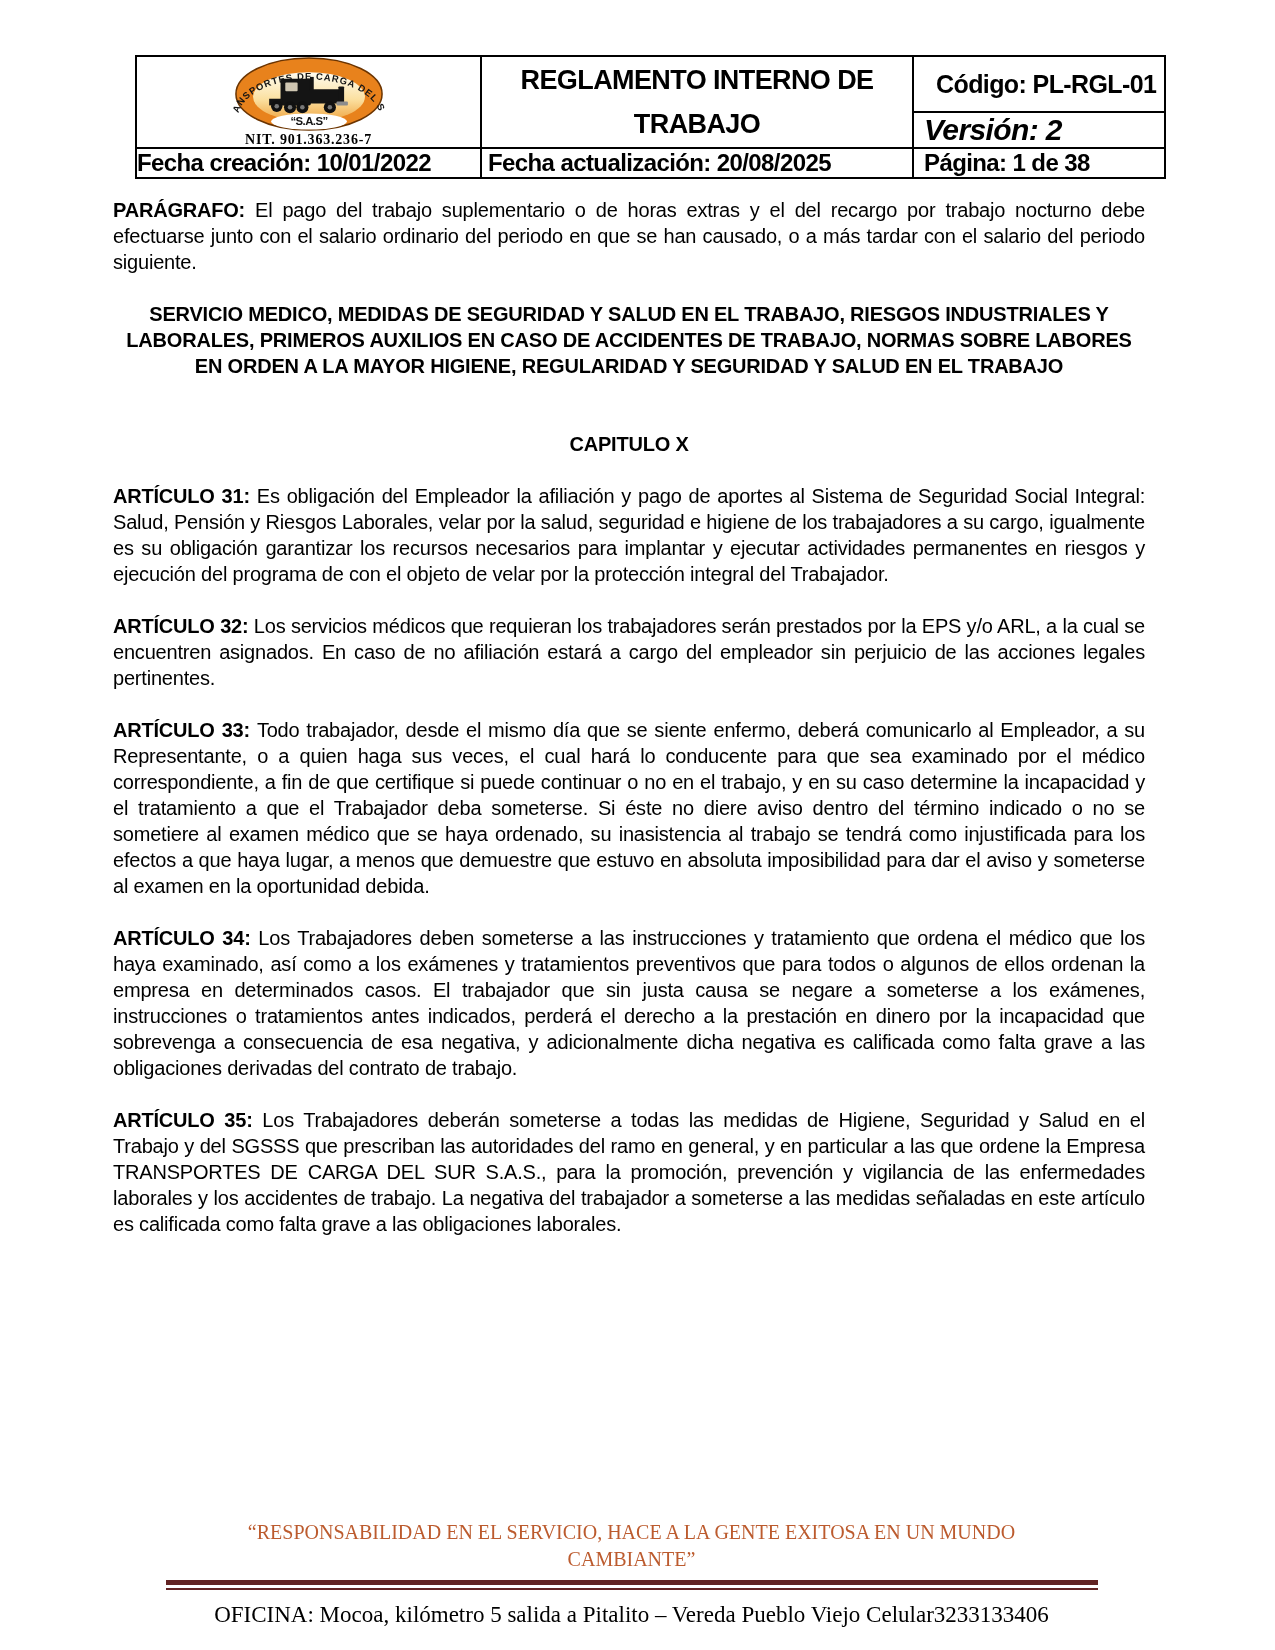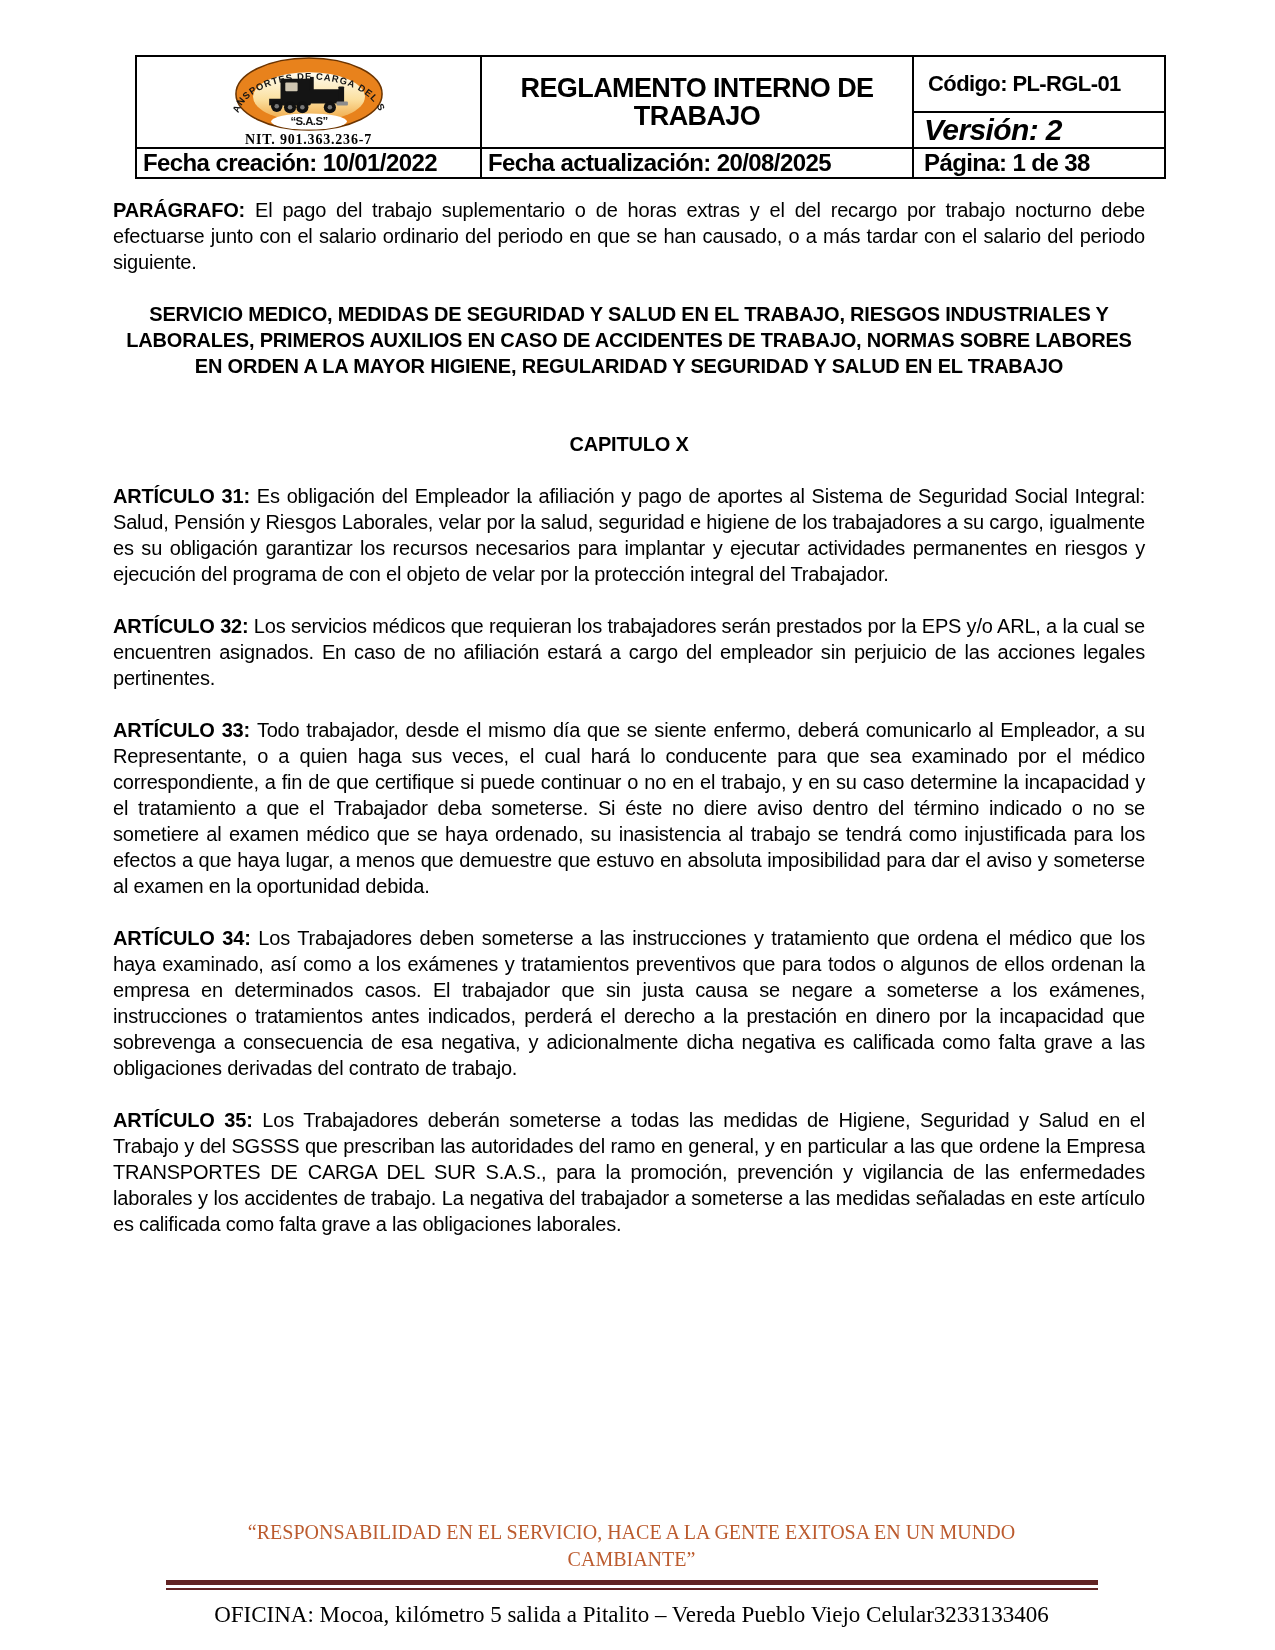--- a/index.html
+++ b/index.html
@@ -29,24 +29,24 @@
   .cell {
     border-right:2px solid #000;
     border-bottom:2px solid #000;
     display:flex; align-items:center;
     box-sizing:border-box;
     overflow:hidden;
     white-space:nowrap;
   }
   .c-logo    { grid-row:1/3; grid-column:1; flex-direction:column; justify-content:center; }
   .c-title   { grid-row:1/3; grid-column:2; justify-content:center; text-align:center;
-               font-size:27px; line-height:28px; white-space:normal; padding:0 36px; }
-  .c-code    { grid-row:1;   grid-column:3; border-right:none; padding-left:14px; font-size:22px; }
+               font-size:27px; line-height:44px; white-space:normal; padding:0 36px; }
+  .c-code    { grid-row:1;   grid-column:3; border-right:none; padding-left:22px; font-size:25px; }
   .c-version { grid-row:2;   grid-column:3; border-right:none; padding-left:10px; font-size:30px;font-style:italic; }
-  .c-f1      { grid-row:3;   grid-column:1; border-bottom:none; padding-left:6px;  font-size:24px; }
+  .c-f1      { grid-row:3;   grid-column:1; border-bottom:none;  font-size:24px; }
   .c-f2      { grid-row:3;   grid-column:2; border-bottom:none; padding-left:6px;  font-size:24px; }
   .c-f3      { grid-row:3;   grid-column:3; border-bottom:none; border-right:none; padding-left:10px; font-size:24px;border-radius:9px; }
 
   .logo-svg { display:block; }
   .nit {
     font-family:"Liberation Serif", serif;
     font-weight:bold; font-size:14px; letter-spacing:0.8px;
     line-height:15px; margin-top:1px;
   }
 

